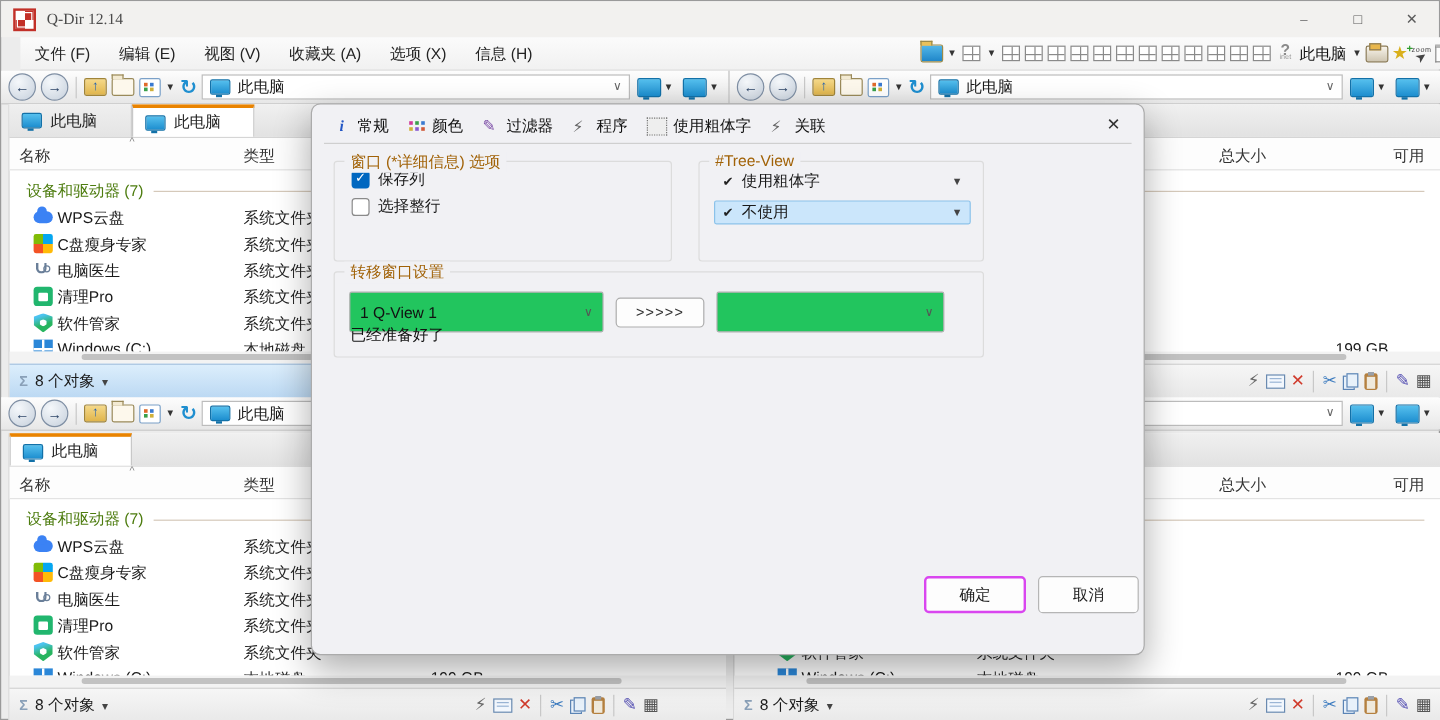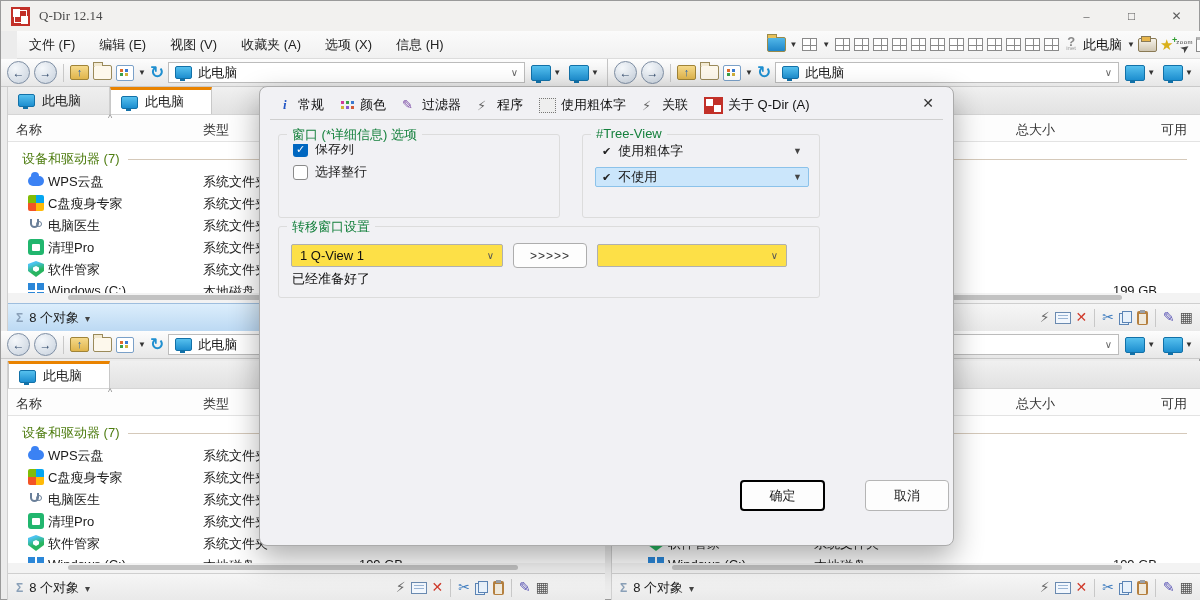--- a/index.html
+++ b/index.html
@@ -135,42 +135,42 @@
   .tic-info::before{content:"i";font:italic bold 13px "Liberation Serif",serif;color:#2457c5;position:absolute;left:5px;top:-2px;}
   .tic-colors::before{content:"";position:absolute;left:1px;top:2px;width:3px;height:3px;background:#d03a9a;
      box-shadow:5px 0 0 #3aa04a,10px 0 0 #3a7ad0,0 5px 0 #d0b03a,5px 5px 0 #8a5ad0,10px 5px 0 #d05a3a;}
   .tic-table{border:1px solid #444;background:repeating-linear-gradient(#fff 0 2px,#555 2px 3px);}
   .tic-filter::before{content:"✎";color:#7a4aa5;font-size:13px;position:absolute;top:-2px;}
   .tic-program::before,.tic-assoc::before{content:"⚡";color:#666;font-size:13px;position:absolute;top:-1px;}
   .tic-links{border:1px dotted #777;background:#eee;}
   .tic-about{border:2px solid #c23028;background:conic-gradient(#c23028 0 25%,#fff 0 50%,#c23028 0 75%,#fff 0);}
   .dlg-body{position:relative;height:398px;}
   .fs{position:absolute;border:1px solid #dcdcdc;border-radius:3px;box-sizing:border-box;}
-  .fs-legend{position:absolute;top:-9px;left:8px;background:#f1f1f4;padding:0 5px;color:#15803d;white-space:nowrap;}
+  .fs-legend{position:absolute;top:-9px;left:8px;background:#f1f1f4;padding:0 5px;color:#a16207;white-space:nowrap;}
   #fs-window{left:18px;top:12px;width:282px;height:84px;}
   #fs-tree{left:322px;top:12px;width:238px;height:84px;}
   #fs-transfer{left:18px;top:104px;width:542px;height:72px;}
   .cb-row{display:flex;align-items:center;gap:7px;margin:5px 0 0 14px;height:18px;}
   .cb{width:15px;height:15px;border-radius:3px;box-sizing:border-box;flex:none;}
   .cb.checked{background:#0067c0;color:#fff;font-size:11px;line-height:15px;text-align:center;}
   .cb.unchecked{border:1px solid #8a8a8a;background:#fff;}
   .tv-row{display:flex;align-items:center;gap:7px;margin:6px 10px 0 12px;height:20px;padding:0 6px;box-sizing:border-box;border:1px solid transparent;}
   .tv-row.hl{background:#cbe6fb;border:1px solid #8bc2ea;border-radius:2px;}
   .tv-check{font-size:11px;color:#222;}
   .tv-caret{margin-left:auto;color:#444;font-size:9px;}
   .fs-inner-row{display:flex;align-items:center;gap:10px;margin:16px 0 0 12px;}
-  .combo{height:23px;background:#fde047;border:1px solid #b0b0b0;border-radius:2px;display:flex;align-items:center;
+  .combo{height:34px;background:#22c55e;border:1px solid #b0b0b0;border-radius:2px;display:flex;align-items:center;
          padding:0 8px;box-sizing:border-box;color:#111;}
   .combo .chev{margin-left:auto;color:#555;font-size:10px;}
   #combo-from{width:212px;} #combo-to{width:190px;}
   .transfer-btn{width:72px;height:23px;border:1px solid #adadad;border-radius:4px;background:#fdfdfd;
                 display:flex;align-items:center;justify-content:center;color:#333;font-size:12px;letter-spacing:1px;}
   .ready-text{position:absolute;left:32px;top:148px;color:#111;}
   .dlg-btn{position:absolute;top:358px;height:31px;border-radius:4px;display:flex;align-items:center;justify-content:center;box-sizing:border-box;}
-  #btn-ok{left:480px;width:85px;background:#fdfdfd;border:2px solid #000000;}
+  #btn-ok{left:510px;width:85px;background:#fdfdfd;border:2px solid #d946ef;}
   #btn-cancel{left:605px;width:84px;background:#fdfdfd;border:1px solid #b5b5b5;}
 </style>
 </head>
 <body>
 
 <div id="app">
 
   <div class="titlebar">
     <div class="qdir-logo"></div>
     <span class="win-title">Q-Dir 12.14</span>
@@ -657,24 +657,20 @@
           <span>程序</span>
         </div>
         <div class="dtab">
           <span class="tic tic-links"></span>
           <span>使用粗体字</span>
         </div>
         <div class="dtab">
           <span class="tic tic-assoc"></span>
           <span>关联</span>
         </div>
-        <div class="dtab">
-          <span class="tic tic-about"></span>
-          <span>关于 Q-Dir (A)</span>
-        </div>
       </div>
     <div class="dlg-body">
 
       <div class="fs" id="fs-window">
         <span class="fs-legend">窗口 (*详细信息) 选项</span>
         <div id="cb-rows">
             <div class="cb-row">
               <span class="cb checked">✓</span>
               <span>保存列</span>
             </div>

